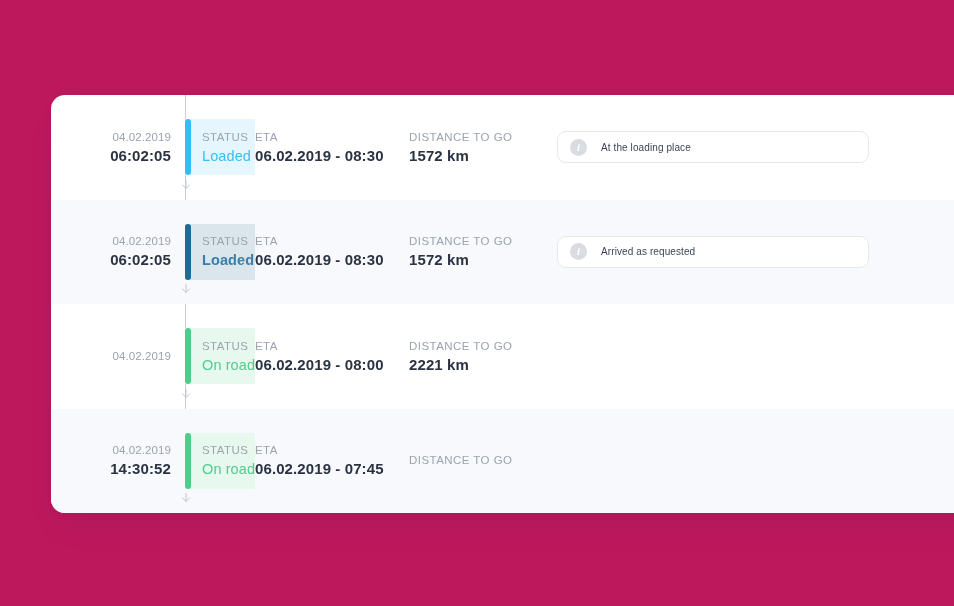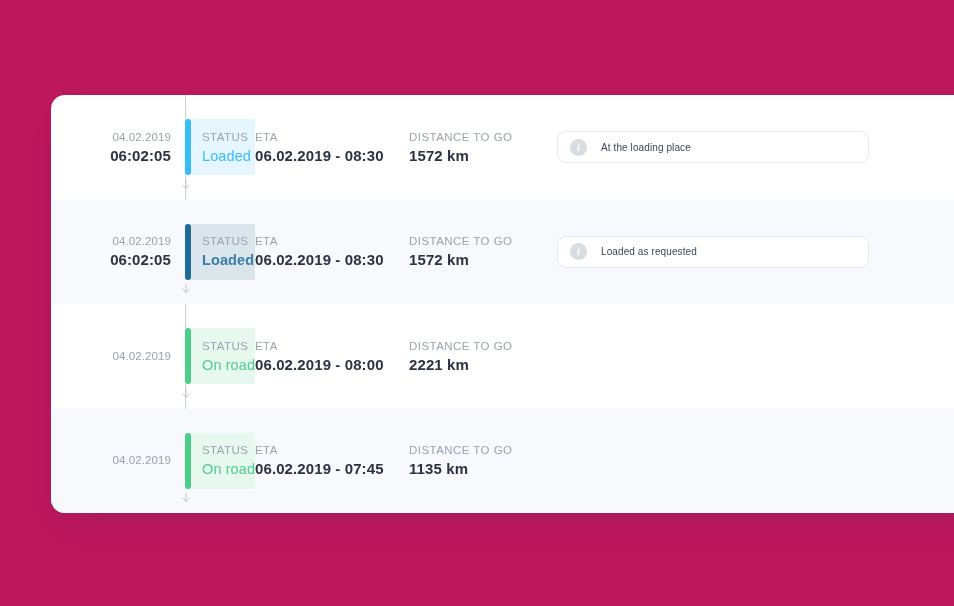--- a/index.html
+++ b/index.html
@@ -283,21 +283,21 @@
     </div>
 
     <div class="col-dist">
       <div class="field-label">DISTANCE TO GO</div>
       <div class="field-value">1572 km</div>
     </div>
 
     <div class="col-note">
       <div class="note-box">
         <span class="info-icon">i</span>
-        <span class="note-text">Loaded as requested</span>
+        <span class="note-text">Arrived as requested</span>
       </div>
     </div>
 
     <div class="arrow">
       <svg width="10" height="10" viewBox="0 0 10 10">
         <path d="M5 0 L5 8 M1.6 5 L5 8.6 L8.4 5" fill="none" stroke="#c1c7d0" stroke-width="1" stroke-linecap="round" stroke-linejoin="round"></path>
       </svg>
     </div>
 
   </div>
@@ -339,39 +339,39 @@
         <path d="M5 0 L5 8 M1.6 5 L5 8.6 L8.4 5" fill="none" stroke="#c1c7d0" stroke-width="1" stroke-linecap="round" stroke-linejoin="round"></path>
       </svg>
     </div>
 
   </div>
 
   <div class="row shaded">
 
     <div class="col-date">
       <div class="date-label">04.02.2019</div>
+      <div class="time-value">14:30:52</div>
     </div>
 
     <div class="col-status">
       <div class="status-bg" style="background: rgb(231, 248, 238);"></div>
       <div class="status-bar" style="background: rgb(77, 205, 138);"></div>
       <div class="status-text">
         <div class="status-label">STATUS</div>
         <div class="status-value" style="color: rgb(79, 206, 141);">On road</div>
       </div>
     </div>
 
     <div class="col-eta">
       <div class="field-label">ETA</div>
       <div class="field-value">06.02.2019 - 07:45</div>
     </div>
 
     <div class="col-dist">
       <div class="field-label">DISTANCE TO GO</div>
-      <div class="field-value">1135 km</div>
     </div>
 
     <div class="col-note">
       <div class="note-box empty">
         
         
       </div>
     </div>
 
     <div class="arrow">

